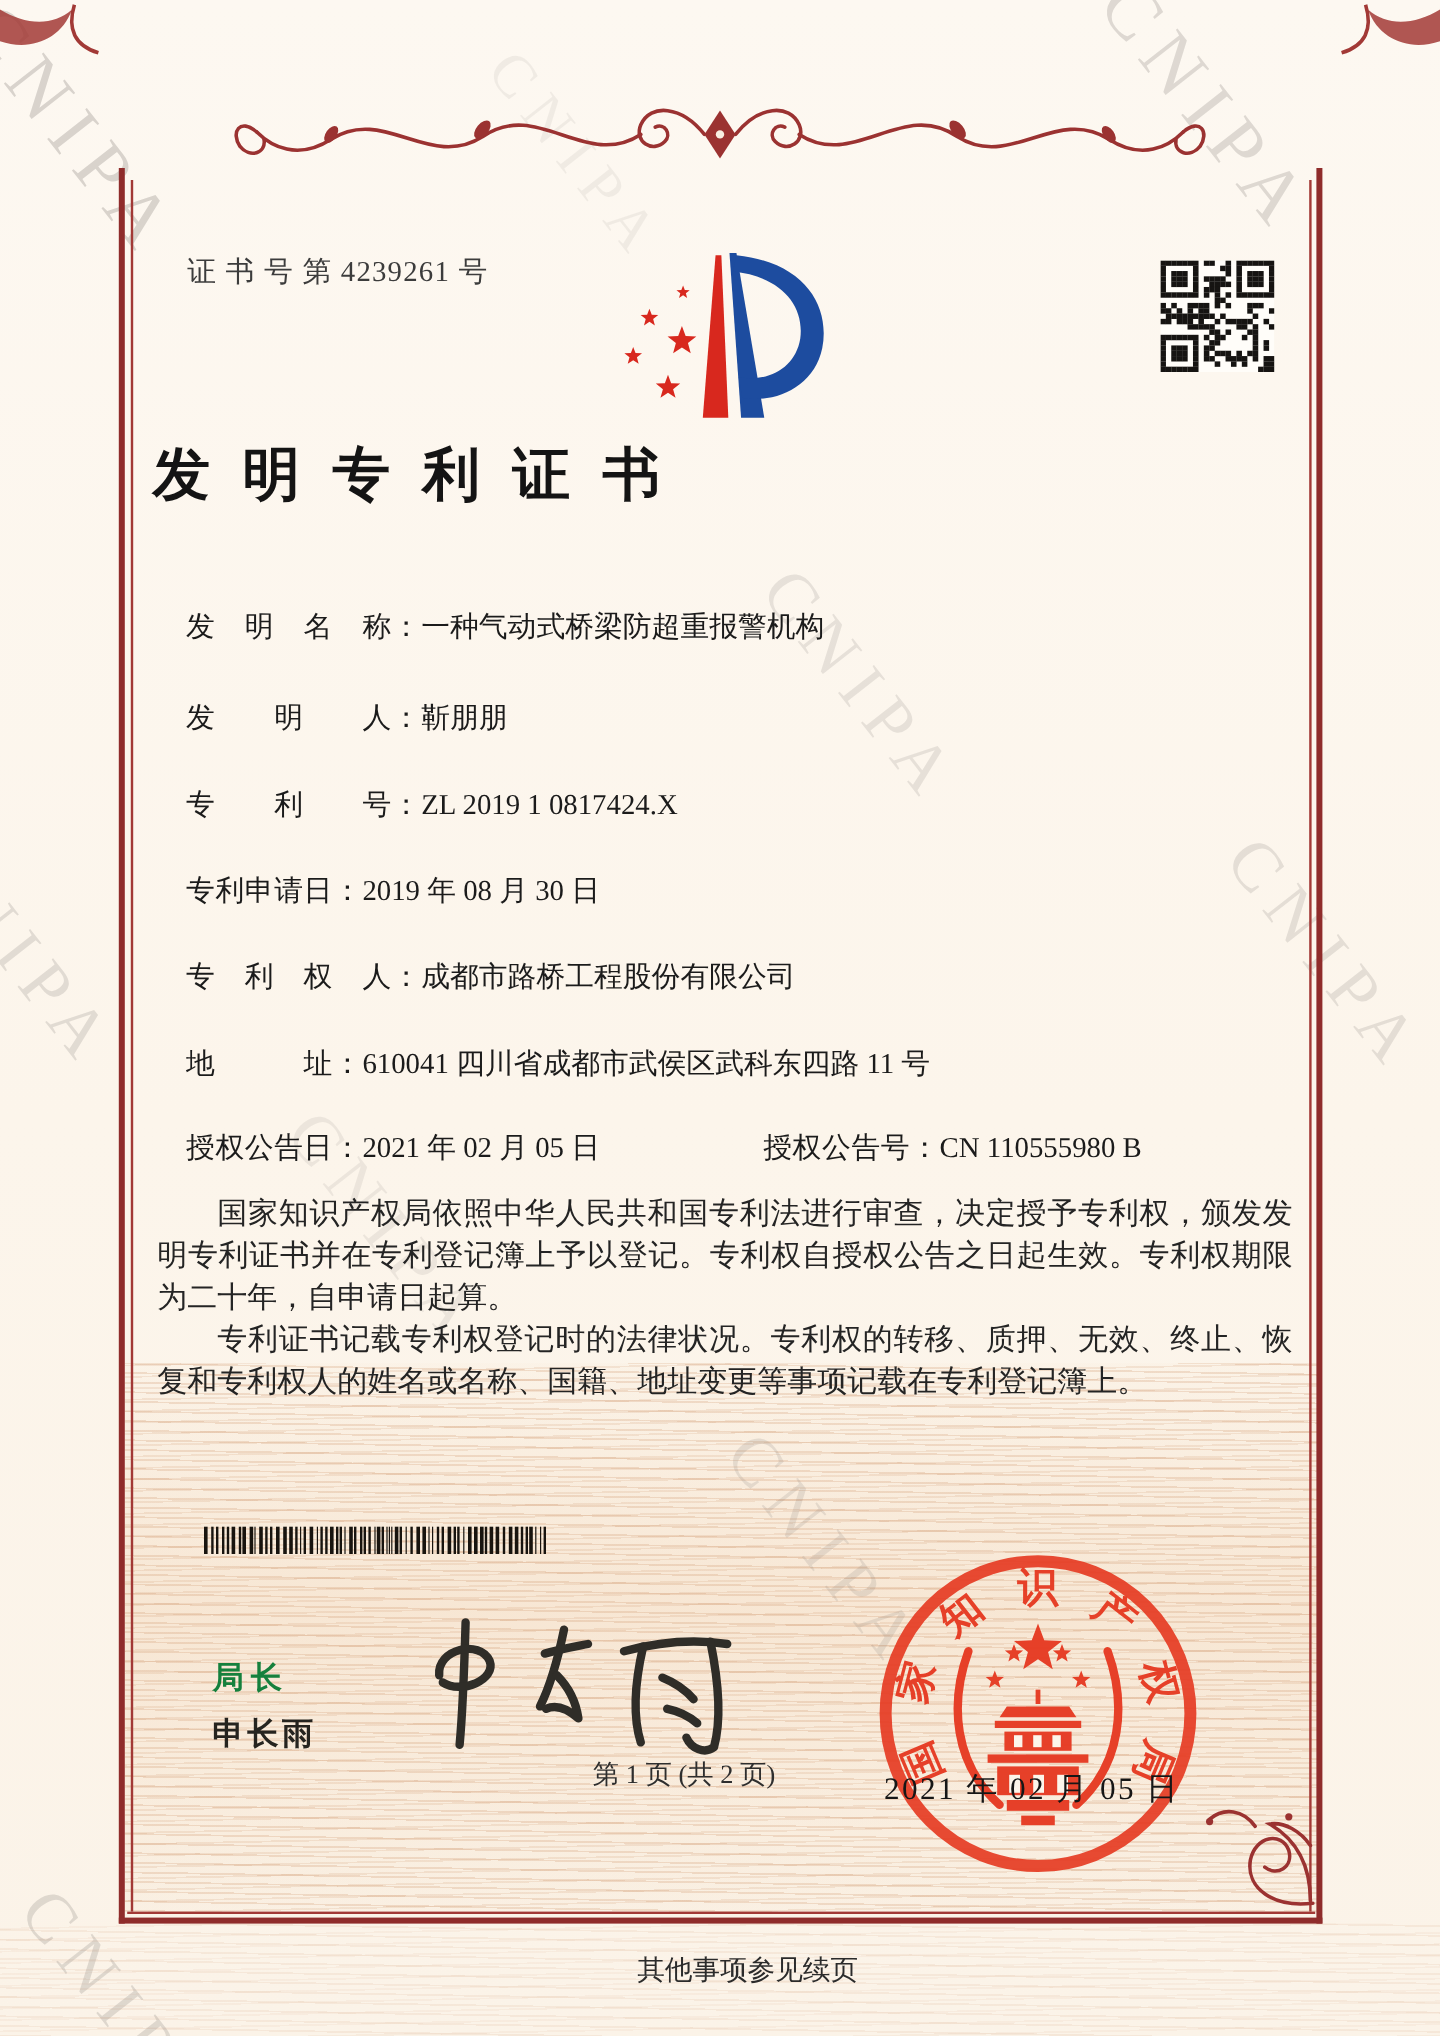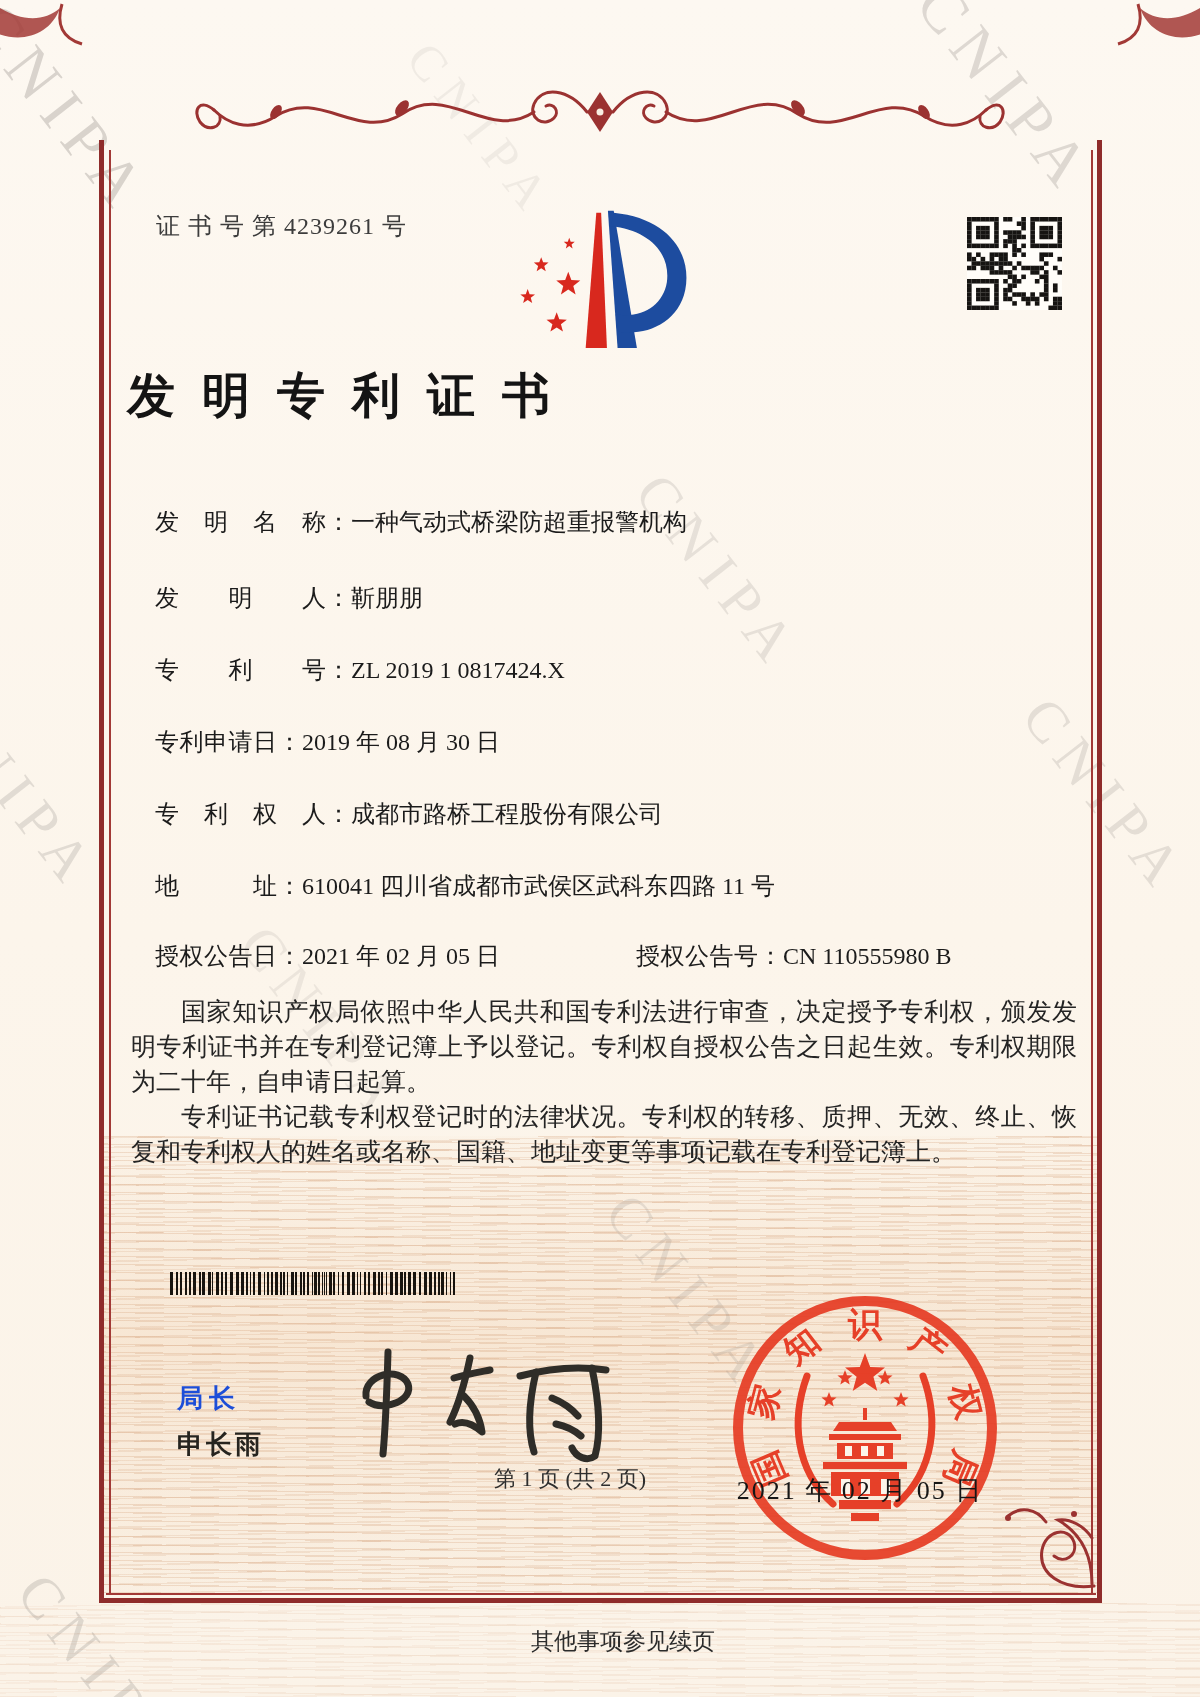--- a/index.html
+++ b/index.html
@@ -30,21 +30,21 @@
   #cert-number{left:156px;top:210px;font-size:24px;letter-spacing:1px;color:#3c3c3c;z-index:3;}
   #doc-title{left:100px;top:364px;width:1000px;font-size:48px;font-weight:700;
              letter-spacing:27px;text-indent:27px;color:#141414;z-index:3;}
   .field{position:absolute;left:155px;font-size:24px;color:#1b1b1b;z-index:3;white-space:nowrap;font-family:Liberation Serif, serif;}
   .flabel{letter-spacing:.5px;}
   #grant-no{position:absolute;left:636px;top:940px;font-size:24px;color:#1b1b1b;z-index:3;white-space:nowrap;}
   #body-text{left:131px;top:994px;width:946px;z-index:3;font-size:25px;line-height:35px;
              text-align:justify;color:#242424;}
   #body-text p{margin:0;text-indent:50px;}
   #director-title{left:177px;top:1381px;font-size:26px;letter-spacing:6px;z-index:3;
-      font-family:"Liberation Sans","DejaVu Sans",sans-serif;font-weight:700;color:#1d4ed8;}
+      font-family:"Liberation Sans","DejaVu Sans",sans-serif;font-weight:700;color:#15803d;}
   #director-name{left:177px;top:1427px;font-size:26px;letter-spacing:3px;z-index:3;
       font-family:"Liberation Sans","DejaVu Sans",sans-serif;font-weight:700;color:#26241f;}
   #seal-date{left:700px;top:1473px;width:320px;text-align:center;font-size:26px;letter-spacing:2px;
              color:#161616;z-index:5;}
   #page-indicator{left:0;top:1464px;width:1140px;text-align:center;font-size:22px;color:#2e2e2e;z-index:3;}
   #continuation-note{left:0;top:1626px;width:1158px;text-align:center;font-size:23px;color:#2b2b2b;z-index:3;padding-left:44px;}
   svg{display:block;}
 </style>
 </head>
 <body>

